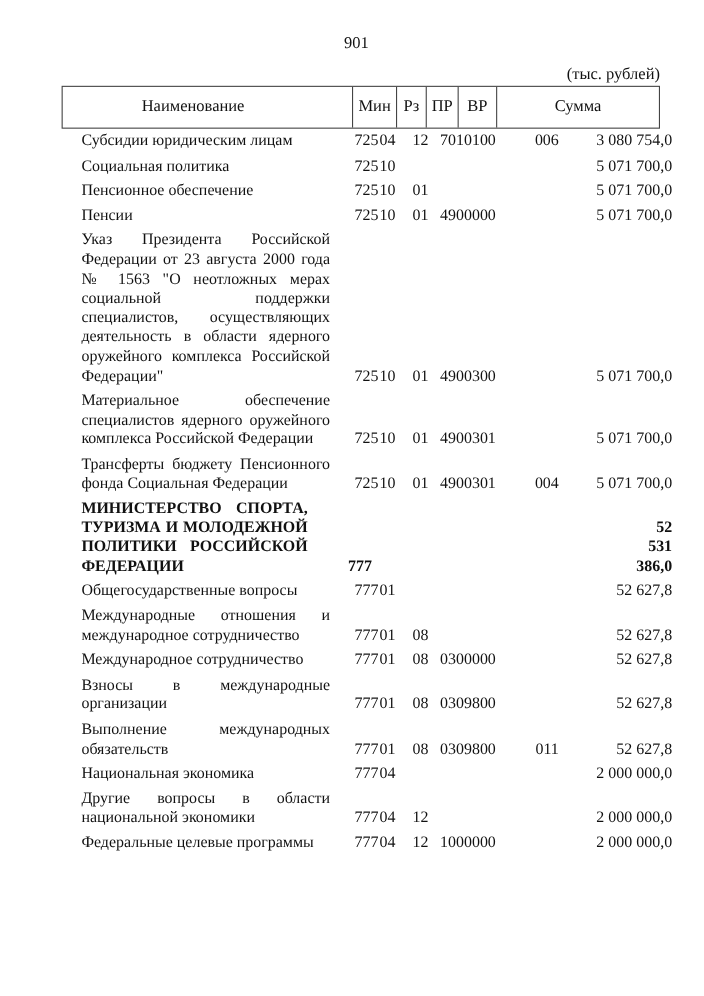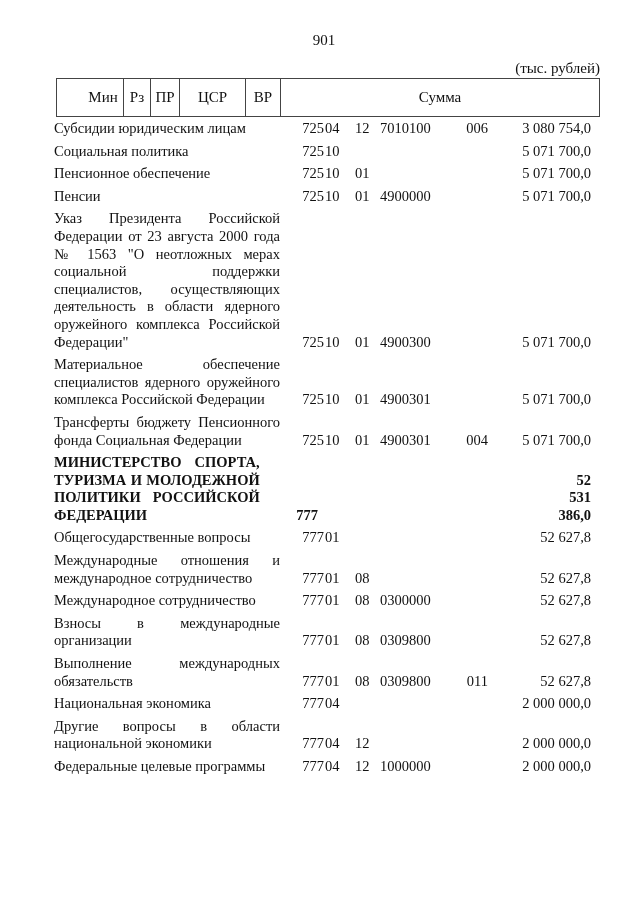--- a/index.html
+++ b/index.html
@@ -25,43 +25,43 @@
     }
     .hdr > div:first-child { border-left: none; }
     .c-name { width: 237px; }
     .c-min { width: 40px; margin-left: 26px; }
     .c-rz { width: 27px; }
     .c-pr { width: 29px; }
     .c-csr { width: 66px; }
     .c-vr { width: 35px; }
     .c-sum { flex: 1; }
 
-    .rows { position: absolute; top: 120px; left: 54px; width: 538px; }
+    .rows { position: absolute; top: 120px; left: 74px; width: 538px; }
     .row { display: flex; align-items: flex-end; margin-bottom: 5px; line-height: 17.6px; }
     .row .name { width: 226px; text-align: justify; text-align-last: left; }
     .row .v { box-sizing: border-box; }
     .row .min { width: 44px; padding-left: 4px; text-align: right; }
     .row .rz { width: 27px; text-align: left; padding-left: 1px; }
     .row .pr { width: 27px; text-align: left; padding-left: 4px; }
     .row .csr { width: 70px; text-align: left; padding-left: 2px; }
     .row .vr { width: 40px; text-align: right; padding-left: 4px; }
     .row .sum { flex: 1; text-align: right; padding-right: 1px; }
     .row.bold { font-weight: bold; gap: 18px; }
   </style>
 </head>
 <body>
 
 <div class="page-number">901</div>
 <div class="units">(тыс. рублей)</div>
 
 <div class="hdr">
+  <div class="c-name">Наименование</div>
   <div class="c-min">Мин</div>
   <div class="c-rz">Рз</div>
   <div class="c-pr">ПР</div>
-  <div class="c-csr">ЦСР</div>
   <div class="c-vr">ВР</div>
   <div class="c-sum">Сумма</div>
 </div>
 
 <div class="rows" id="rows">
     <div class="row">
       <div class="name">Субсидии юридическим лицам</div>
       <div class="v min">725</div>
       <div class="v rz">04</div>
       <div class="v pr">12</div>

